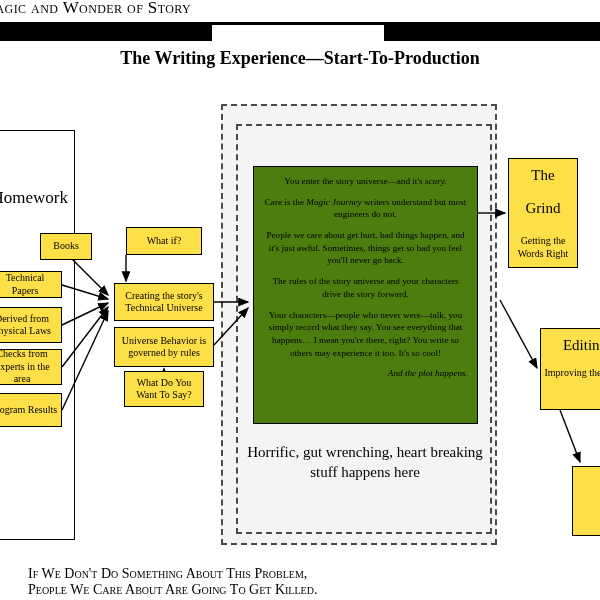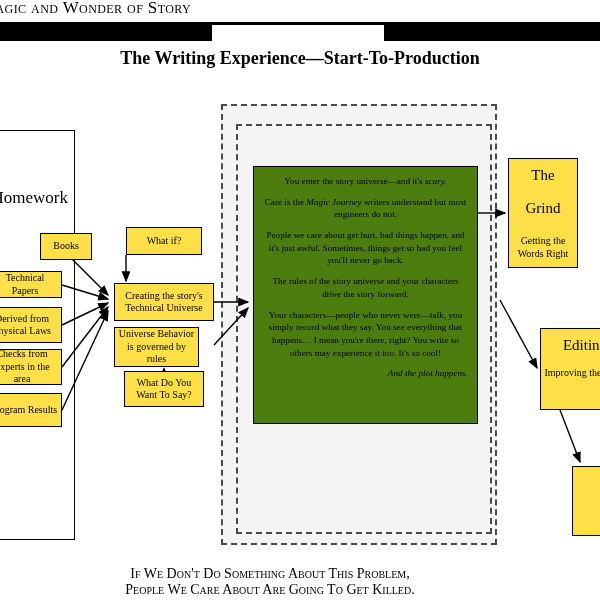--- a/index.html
+++ b/index.html
@@ -123,21 +123,21 @@
   .b-books       { left: 8px;  top: 233px; width: 52px; height: 27px; margin-left: 32px; }
   .b-papers      { left: -12px;top: 271px; width: 74px; height: 27px; }
   .b-laws        { left: -18px;top: 307px; width: 80px; height: 36px; }
   .b-checks      { left: -18px;top: 349px; width: 80px; height: 36px; }
   .b-program     { left: -14px;top: 393px; width: 76px; height: 34px; }
 
   .b-whatif      { left: 126px;top: 227px; width: 76px; height: 28px; }
   .b-wantsay     { left: 124px;top: 371px; width: 80px; height: 36px; }
 
   .b-universe    { left: 114px;top: 283px; width: 100px; height: 38px; }
-  .b-behavior    { left: 114px;top: 327px; width: 85px; height: 40px; }
+  .b-behavior    { left: 114px;top: 327px; width: 100px; height: 40px; }
 
   
   .b-grind       { left: 508px;top: 158px; width: 70px; height: 110px;
                    flex-direction: column; justify-content: flex-start; padding-top: 8px; }
   .b-grind .ttl  { font-size: 15px; line-height: 1.15; margin-bottom: 16px; }
   .b-grind .sub  { font-size: 10px; line-height: 1.3; }
 
   .b-editing     { left: 540px;top: 328px; width: 90px; height: 82px;
                    flex-direction: column; justify-content: flex-start; padding-top: 8px; }
   .b-editing .ttl{ font-size: 15px; line-height: 1.15; margin-bottom: 12px; }
@@ -189,25 +189,25 @@
     line-height: 1.35;
     font-family: "Liberation Serif", serif;
   }
 
   
   .footer {
     position: absolute;
     left: 0;
     top: 566px;
     width: 540px;
-    text-align: center;
     font-variant: small-caps;
     font-size: 14px;
     line-height: 1.15;
     font-family: "Liberation Serif", serif;
+    padding-left: 28px;
   }
 
   
   .arrows {
     position: absolute;
     left: 0; top: 0;
     width: 600px; height: 600px;
     pointer-events: none;
   }
 </style>
@@ -291,20 +291,21 @@
 
   <div class="magic-text-box">
     <p><span>You enter the story universe—and it's </span><span class="it">scary.</span></p>
     <p><span>Care is the </span><span class="it">Magic Journey</span><span> writers understand but most engineers do not.</span></p>
     <p>People we care about get hurt, bad things happen, and it's just awful. Sometimes, things get so bad you feel you'll never go back.</p>
     <p>The rules of the story universe and your characters drive the story forward.</p>
     <p>Your characters—people who never were—talk, you simply record what they say. You see everything that happens… I mean you're there, right? You write so others may experience it too. It's so cool!</p>
     <p class="it">And the plot happens.</p>
   </div>
 
+  <div class="horrific">Horrific, gut wrenching, heart breaking stuff happens here</div>
 
   <div class="box b-grind">
     <span class="ttl">The</span>
     <span class="ttl">Grind</span>
     <span class="sub">Getting the Words Right</span>
   </div>
   <div class="box b-editing">
     <span class="ttl">Editing</span>
     <span class="sub">Improving the Story</span>
   </div>

